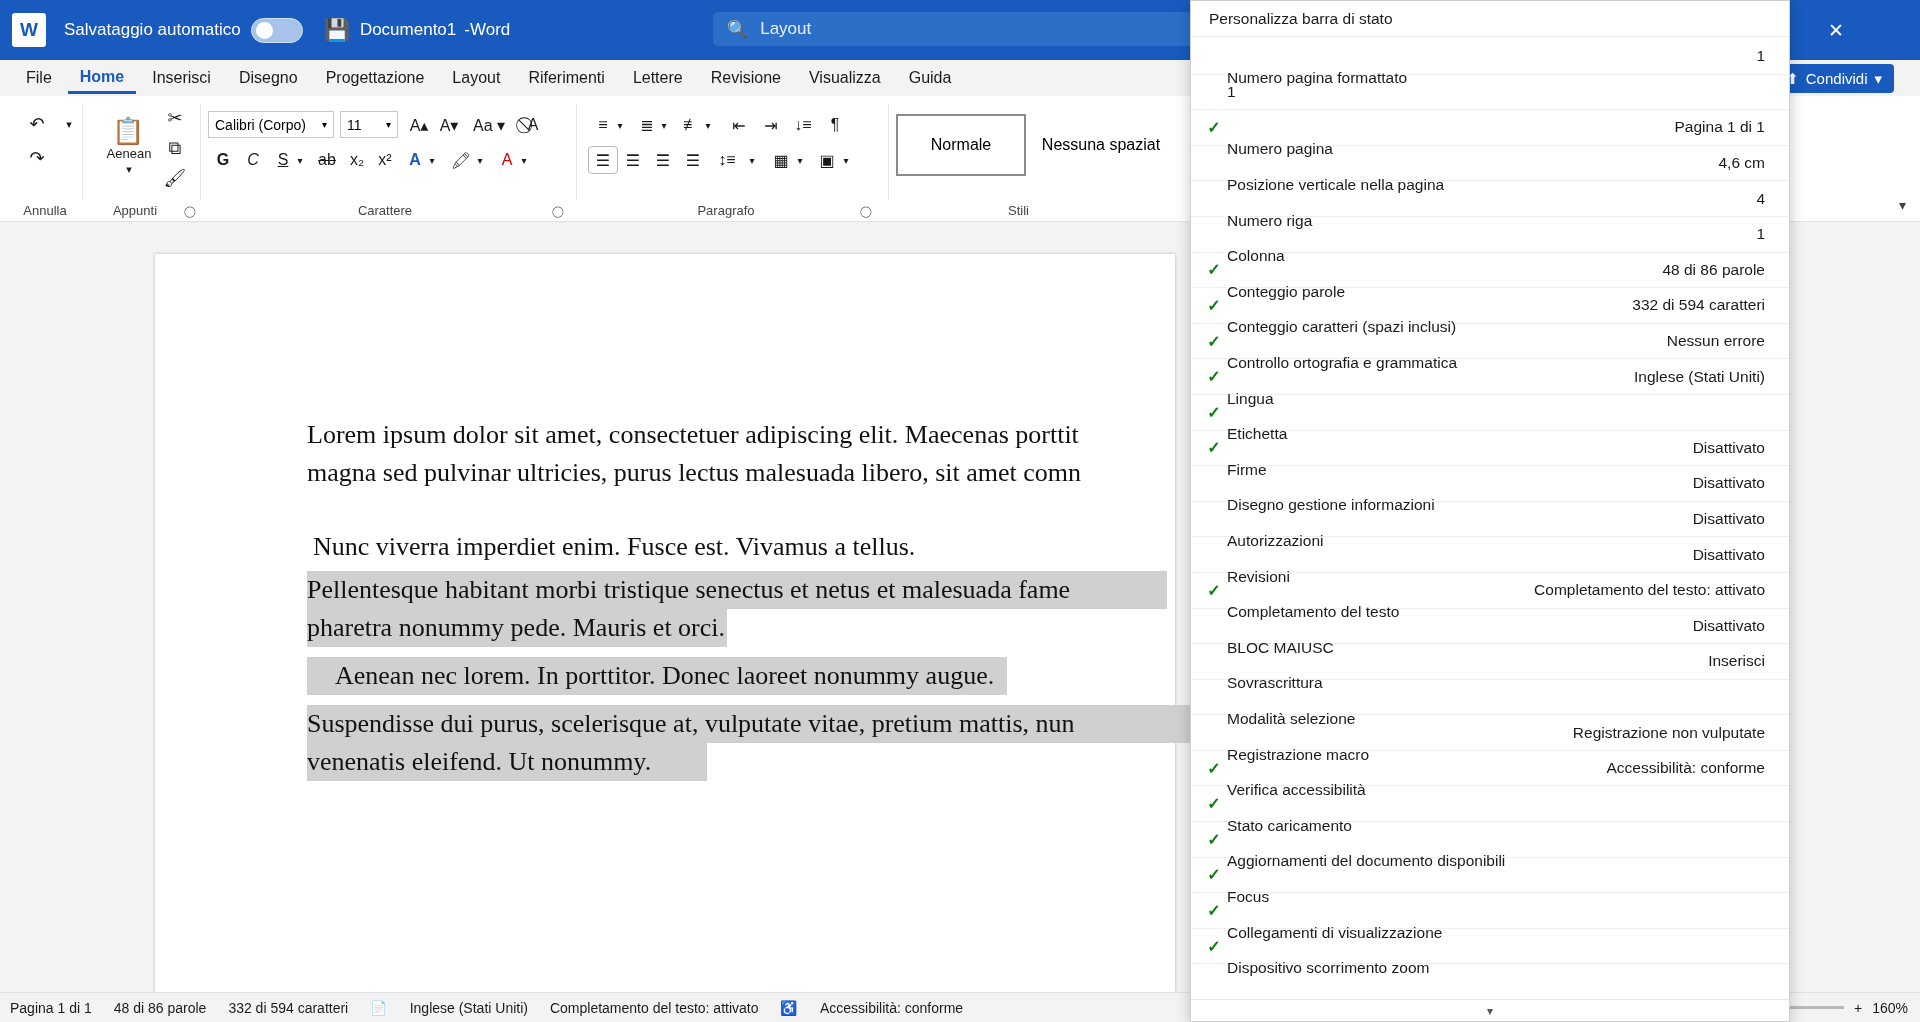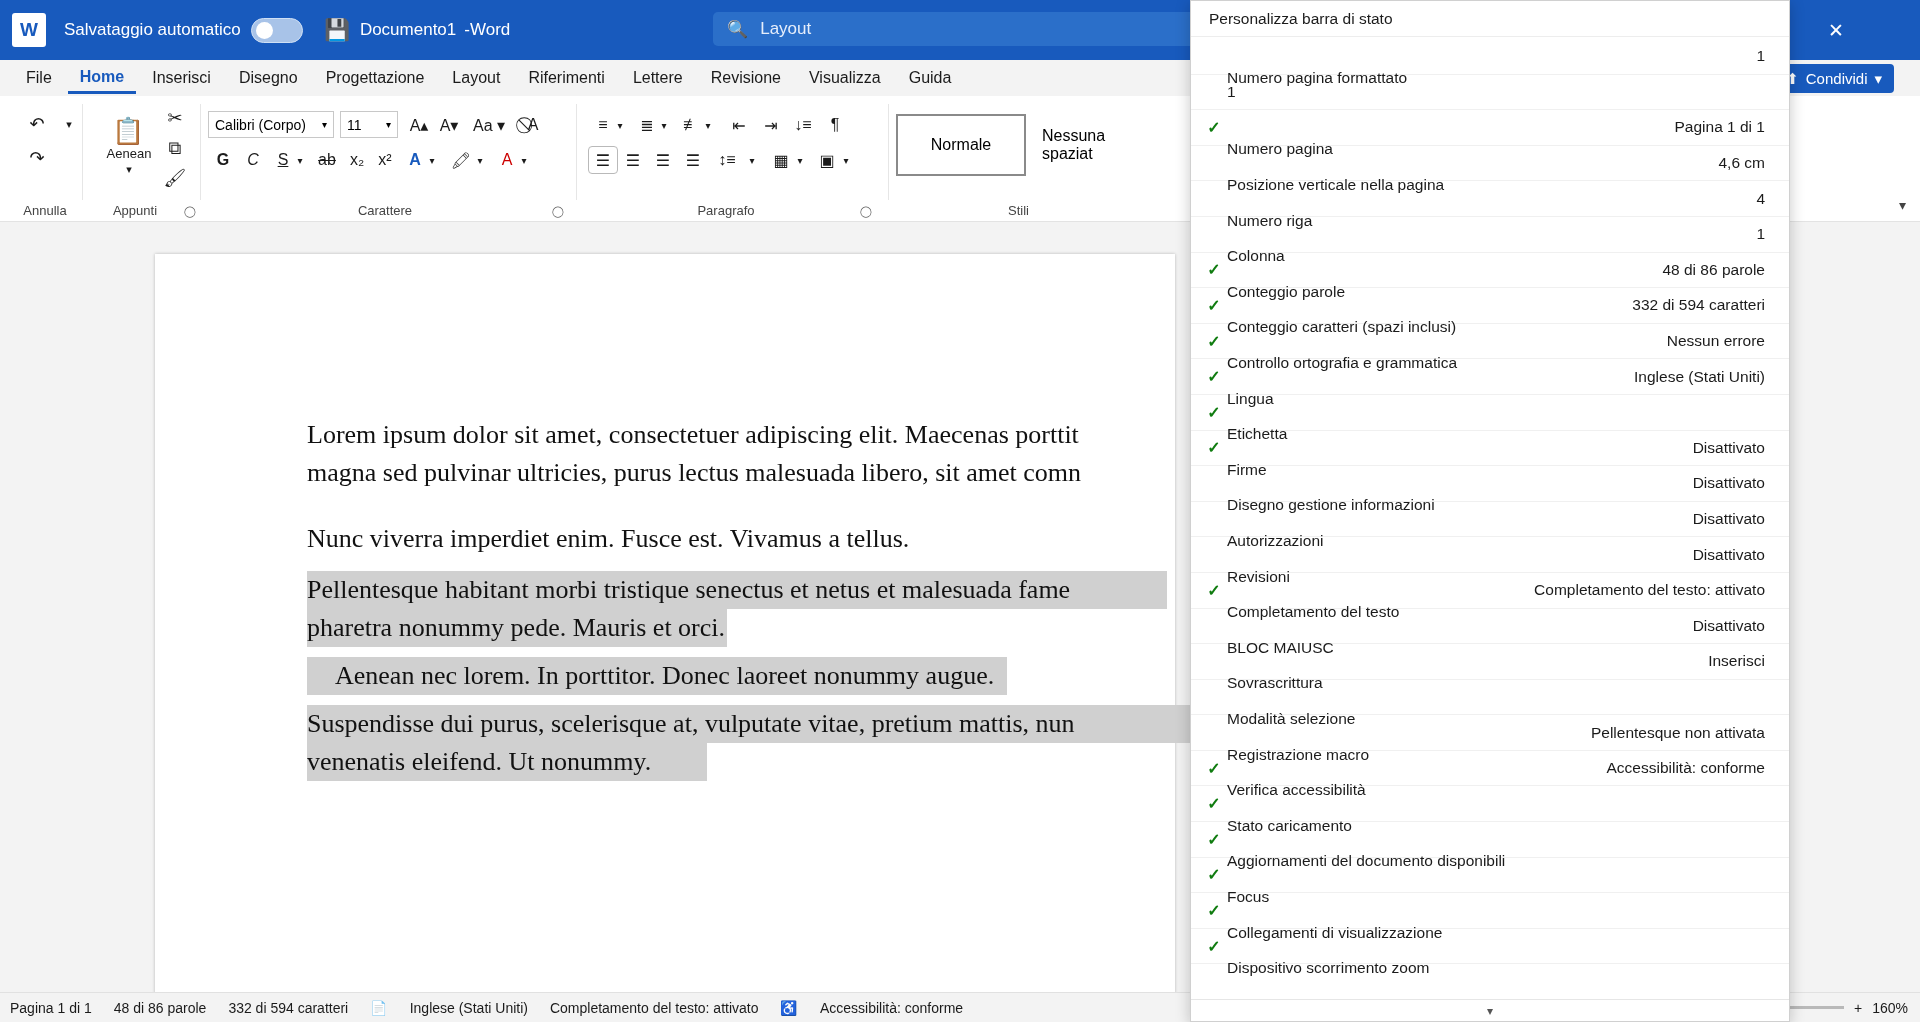--- a/index.html
+++ b/index.html
@@ -123,21 +123,21 @@
     width: 126px; height: 27px; border: 1px solid #c8c8c8; background: #fff;
     display: flex; align-items: center; padding: 0 6px;
     font-size: 14px; justify-content: space-between;
   }
   .fontsize {
     width: 58px; height: 27px; border: 1px solid #c8c8c8; background: #fff;
     display: flex; align-items: center; padding: 0 6px;
     font-size: 14px; justify-content: space-between;
   }
   .style-card {
-    width: 130px; height: 62px; border: 6px solid #0ea5e9; background: #fff;
+    width: 130px; height: 62px; border: 2px solid #0ea5e9; background: #fff;
     display: flex; align-items: center; justify-content: center;
     font-size: 16px;
   }
   .style-card.sel { border: 2px solid #8a8a8a; }
   .style-card.plain { border-color: transparent; }
 
   
   .docarea {
     position: absolute; top: 222px; left: 0;
     width: 1920px; height: 770px;
@@ -442,21 +442,21 @@
     </div>
 
     <div style="position:absolute; right:14px; bottom:8px; font-size:14px; color:#444;">▾</div>
   </div>
 
   <div class="docarea">
     <div class="page">
       <div class="para" style="top:162px;">Lorem ipsum dolor sit amet, consectetuer adipiscing elit. Maecenas porttit</div>
       <div class="para" style="top:200px;">magna sed pulvinar ultricies, purus lectus malesuada libero, sit amet comn</div>
 
-      <div class="para" style="top:266px;">Nunc viverra imperdiet enim. Fusce est. Vivamus a tellus.</div>
+      <div class="para" style="top:274px;margin-left:6px;">Nunc viverra imperdiet enim. Fusce est. Vivamus a tellus.</div>
 
       <div class="para hl" style="top:317px; width:860px;">Pellentesque habitant morbi tristique senectus et netus et malesuada fame</div>
       <div class="para hl" style="top:355px; width:420px;">pharetra nonummy pede. Mauris et orci.</div>
 
       <div class="para hl" style="top:403px; width:700px;padding-left:28px;">Aenean nec lorem. In porttitor. Donec laoreet nonummy augue.</div>
 
       <div class="para hl" style="top:451px; width:944px;">Suspendisse dui purus, scelerisque at, vulputate vitae, pretium mattis, nun</div>
       <div class="para hl" style="top:489px; width:400px;">venenatis eleifend. Ut nonummy.</div>
     </div>
   </div>
@@ -574,21 +574,21 @@
           <span class="val">Inserisci</span>
         </div>
         <div class="prow">
           <span class="chk"></span>
           <span class="lbl">Modalità selezione</span>
           <span class="val"></span>
         </div>
         <div class="prow">
           <span class="chk"></span>
           <span class="lbl">Registrazione macro</span>
-          <span class="val">Pellentesque non attivata</span>
+          <span class="val">Registrazione non vulputate</span>
         </div>
         <div class="prow">
           <span class="chk">✓</span>
           <span class="lbl">Verifica accessibilità</span>
           <span class="val">Accessibilità: conforme</span>
         </div>
         <div class="prow">
           <span class="chk">✓</span>
           <span class="lbl">Stato caricamento</span>
           <span class="val"></span>

